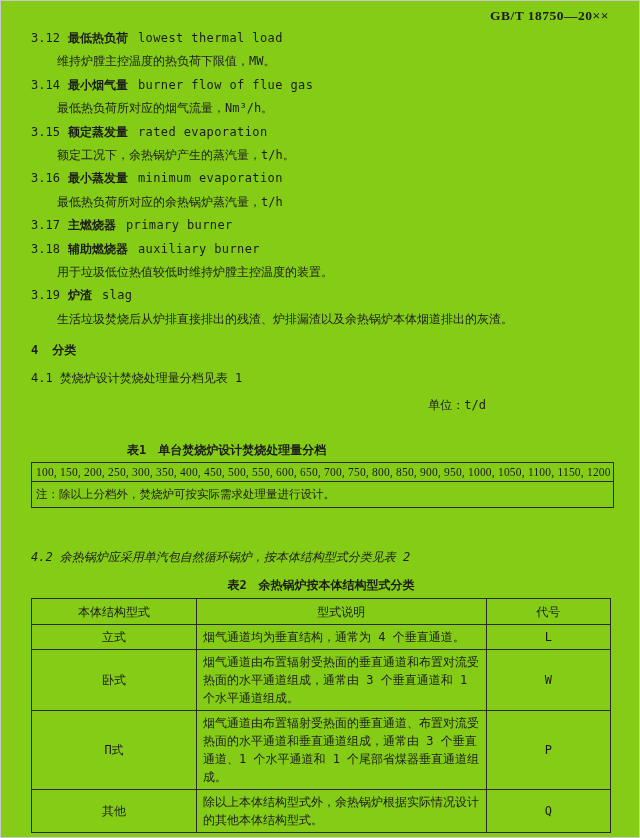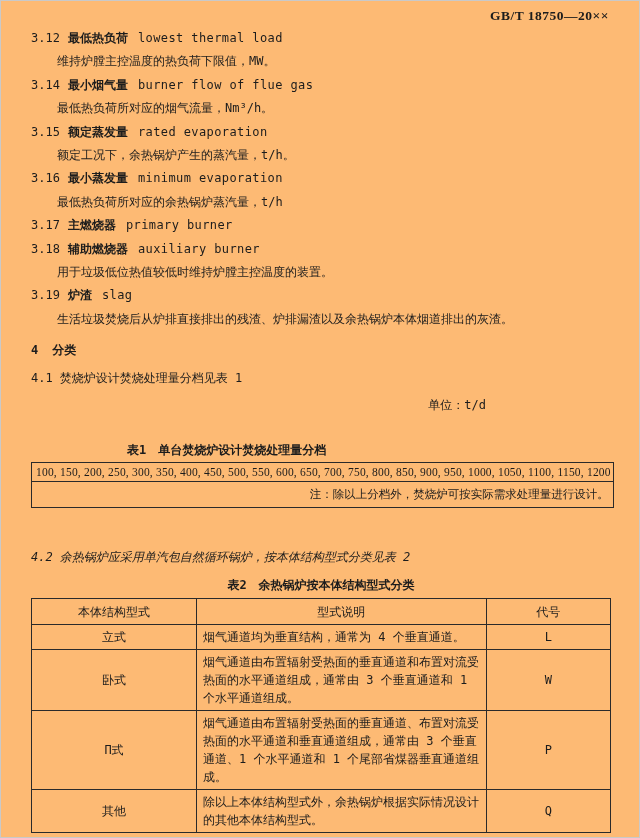--- a/index.html
+++ b/index.html
@@ -1,18 +1,18 @@
 <!DOCTYPE html>
 <html><head>
 <meta charset="utf-8">
 <style>
   html,body { margin:0; padding:0; background:#ffffff; }
   .page {
     width:640px; height:838px; box-sizing:border-box;
-    background:#fdba74; color:#1c1c1c;
+    background:#84cc16; color:#1c1c1c;
     border:1px solid #c9c9c9;
     padding:26px 28px 0 30px;
     position:relative;
     font-family:"DejaVu Sans Mono","DejaVu Sans",monospace;
     font-size:12px;
     overflow:hidden;
   }
   .doc-number {
     position:absolute; top:7px; right:30px;
     font-family:"Liberation Serif","DejaVu Serif",serif;
@@ -28,21 +28,21 @@
   .sec-heading .sec-num { margin-right:14px; }
   .clause { margin-top:5px; line-height:23px; }
   .clause .cl-num { margin-right:7px; }
   .clause-42 { margin-top:38px;font-style:italic; }
 
   .t1caption { display:flex; margin-top:4px; line-height:22px; white-space:nowrap; }
   .t1title   { font-weight:bold; margin-left:96px;margin-top:45px; }
   .t1unit    { margin-left:102px; }
 
   table { border-collapse:collapse; width:100%; }
-  .table1 { margin-top:1px; border:1.5px solid #2a2a2a;text-align:right; }
+  .table1 { margin-top:1px; border:1.5px solid #2a2a2a; }
   .table1 td { border:1px solid #2a2a2a; }
   .t1-values {
     font-family:"Liberation Serif","DejaVu Serif",serif;
     font-size:11.5px; letter-spacing:0.2px;
     padding:3px 2px 3px 4px; white-space:nowrap; overflow:hidden;
   }
   .t1-note { font-size:11.5px; padding:5px 4px 5px 4px; white-space:nowrap; overflow:hidden; }
 
   .t2caption { text-align:center; font-weight:bold; margin-top:5px; line-height:22px; }
   .table2 { margin-top:2px; border:1.5px solid #2a2a2a; font-size:12px; }

